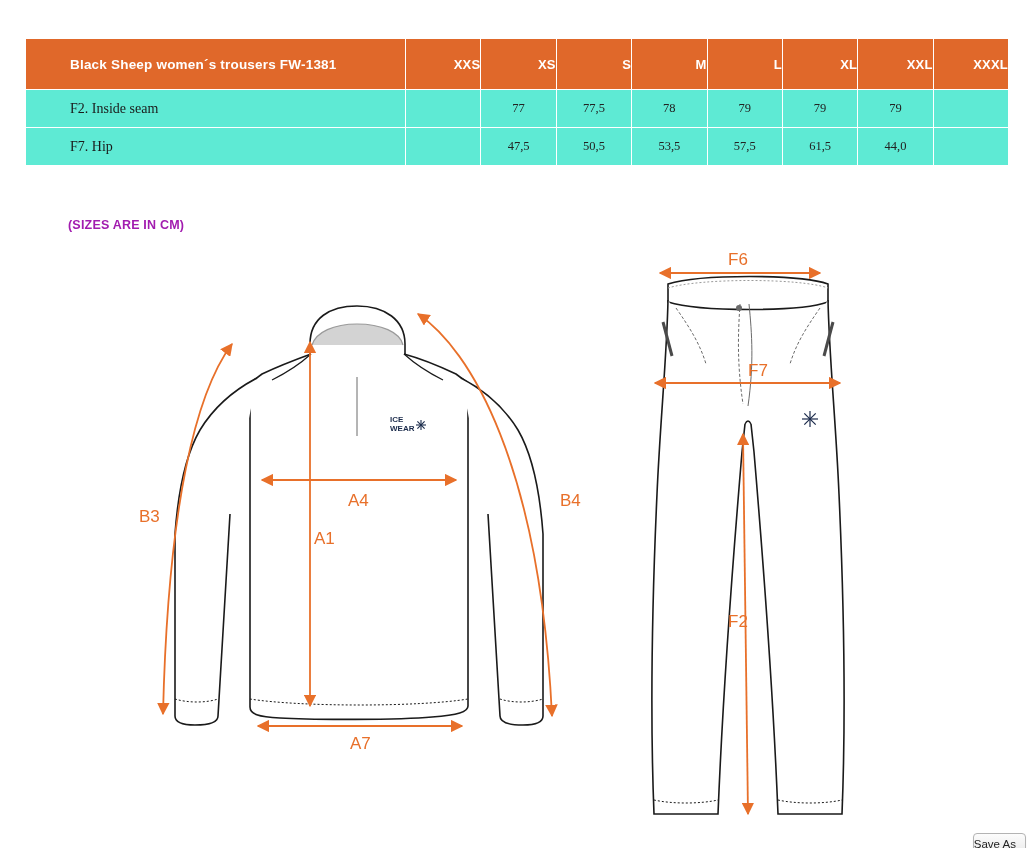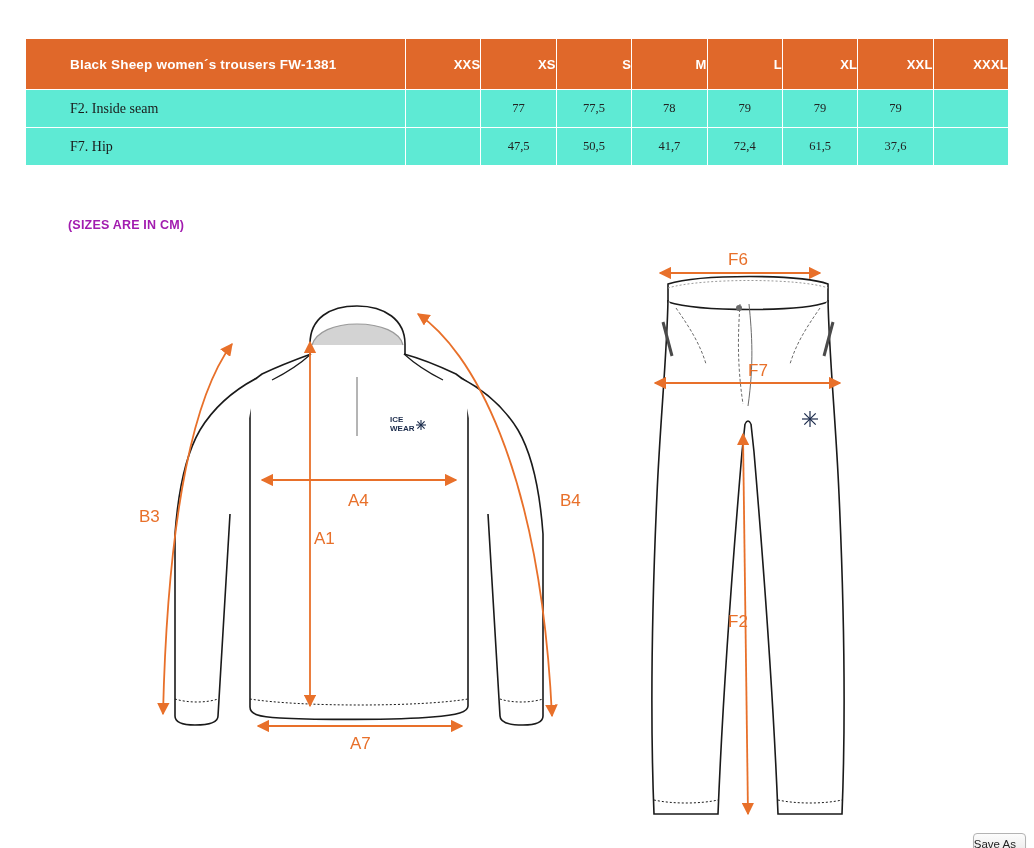--- a/index.html
+++ b/index.html
@@ -129,24 +129,24 @@
         <td>79</td>
         <td>79</td>
         <td>79</td>
         <td></td>
       </tr>
       <tr>
         <td class="row-label">F7. Hip</td>
         <td></td>
         <td>47,5</td>
         <td>50,5</td>
-        <td>41,7</td>
-        <td>72,4</td>
+        <td>53,5</td>
+        <td>57,5</td>
         <td>61,5</td>
-        <td>37,6</td>
+        <td>44,0</td>
         <td></td>
       </tr>
     </tbody>
   </table>
 
   <div class="note">(SIZES ARE IN CM)</div>
 
   <div class="figure">
     <svg width="1034" height="590" viewBox="0 0 1034 590" xmlns="http://www.w3.org/2000/svg">
       <defs>

